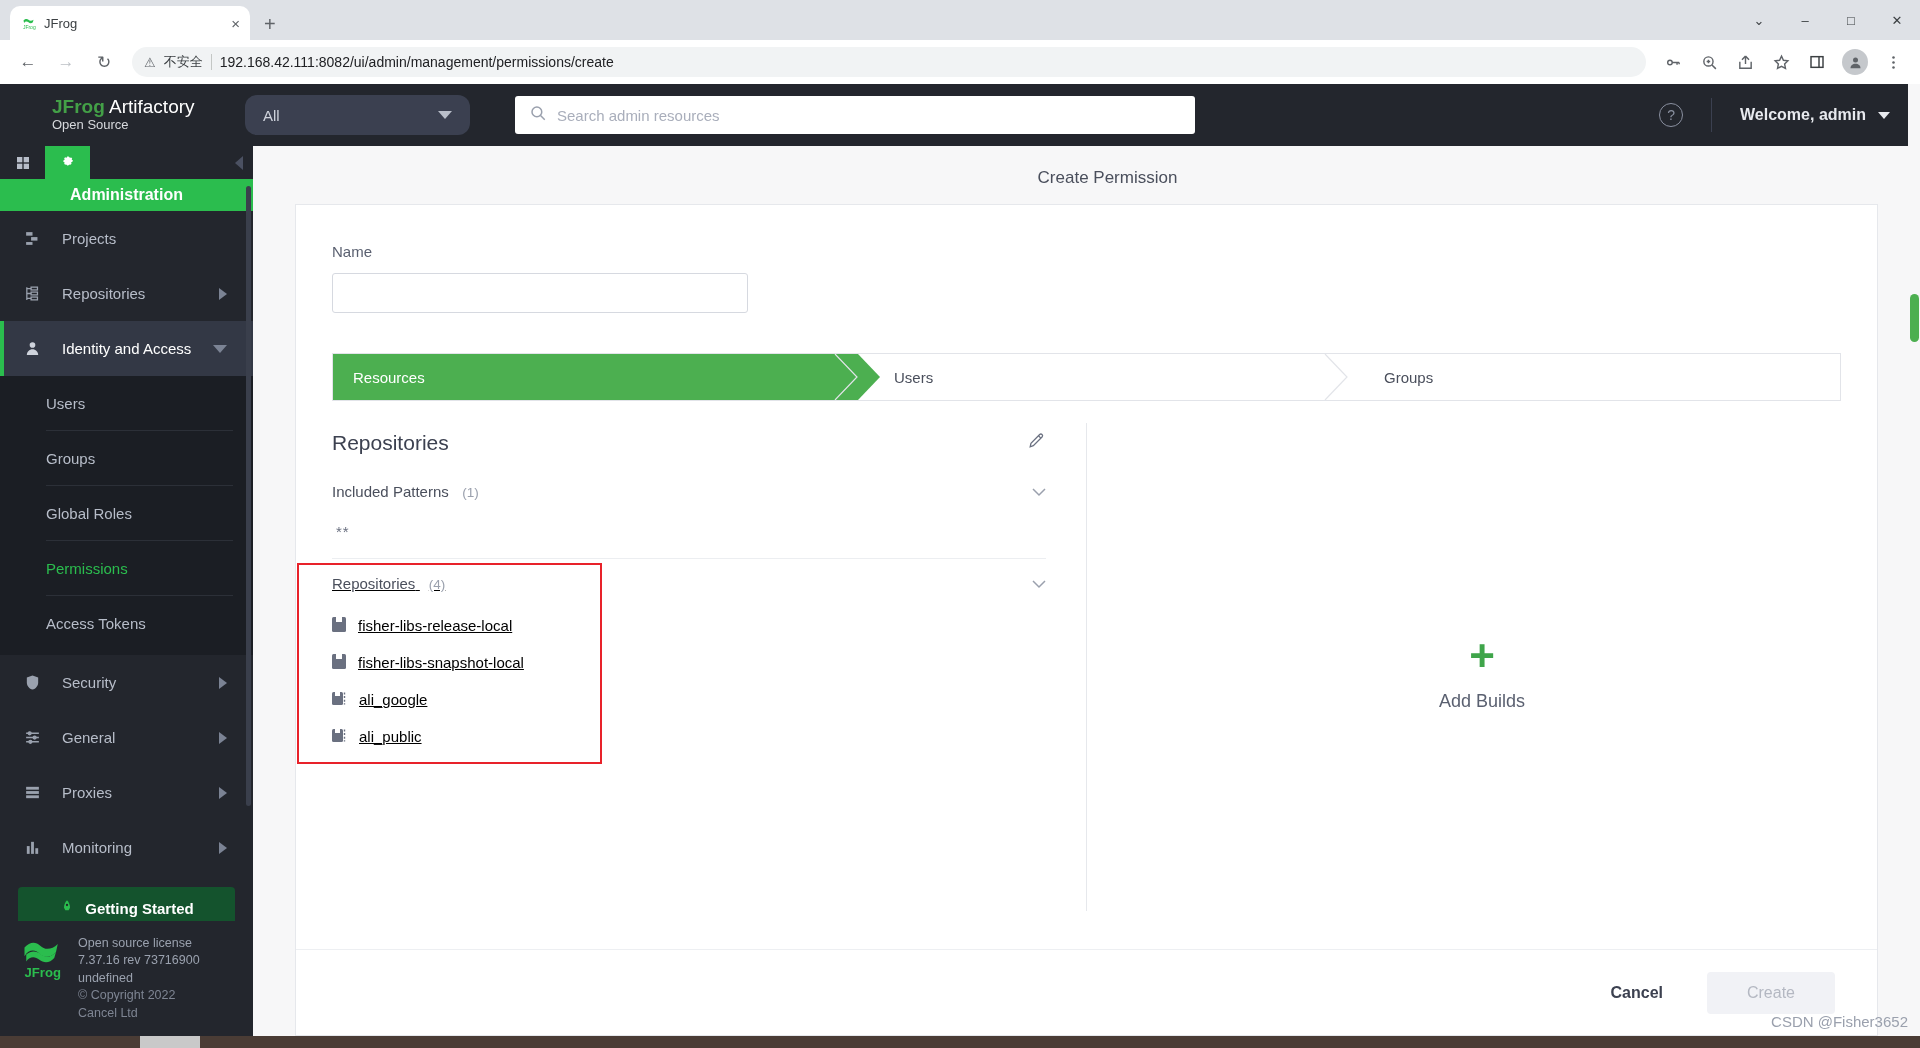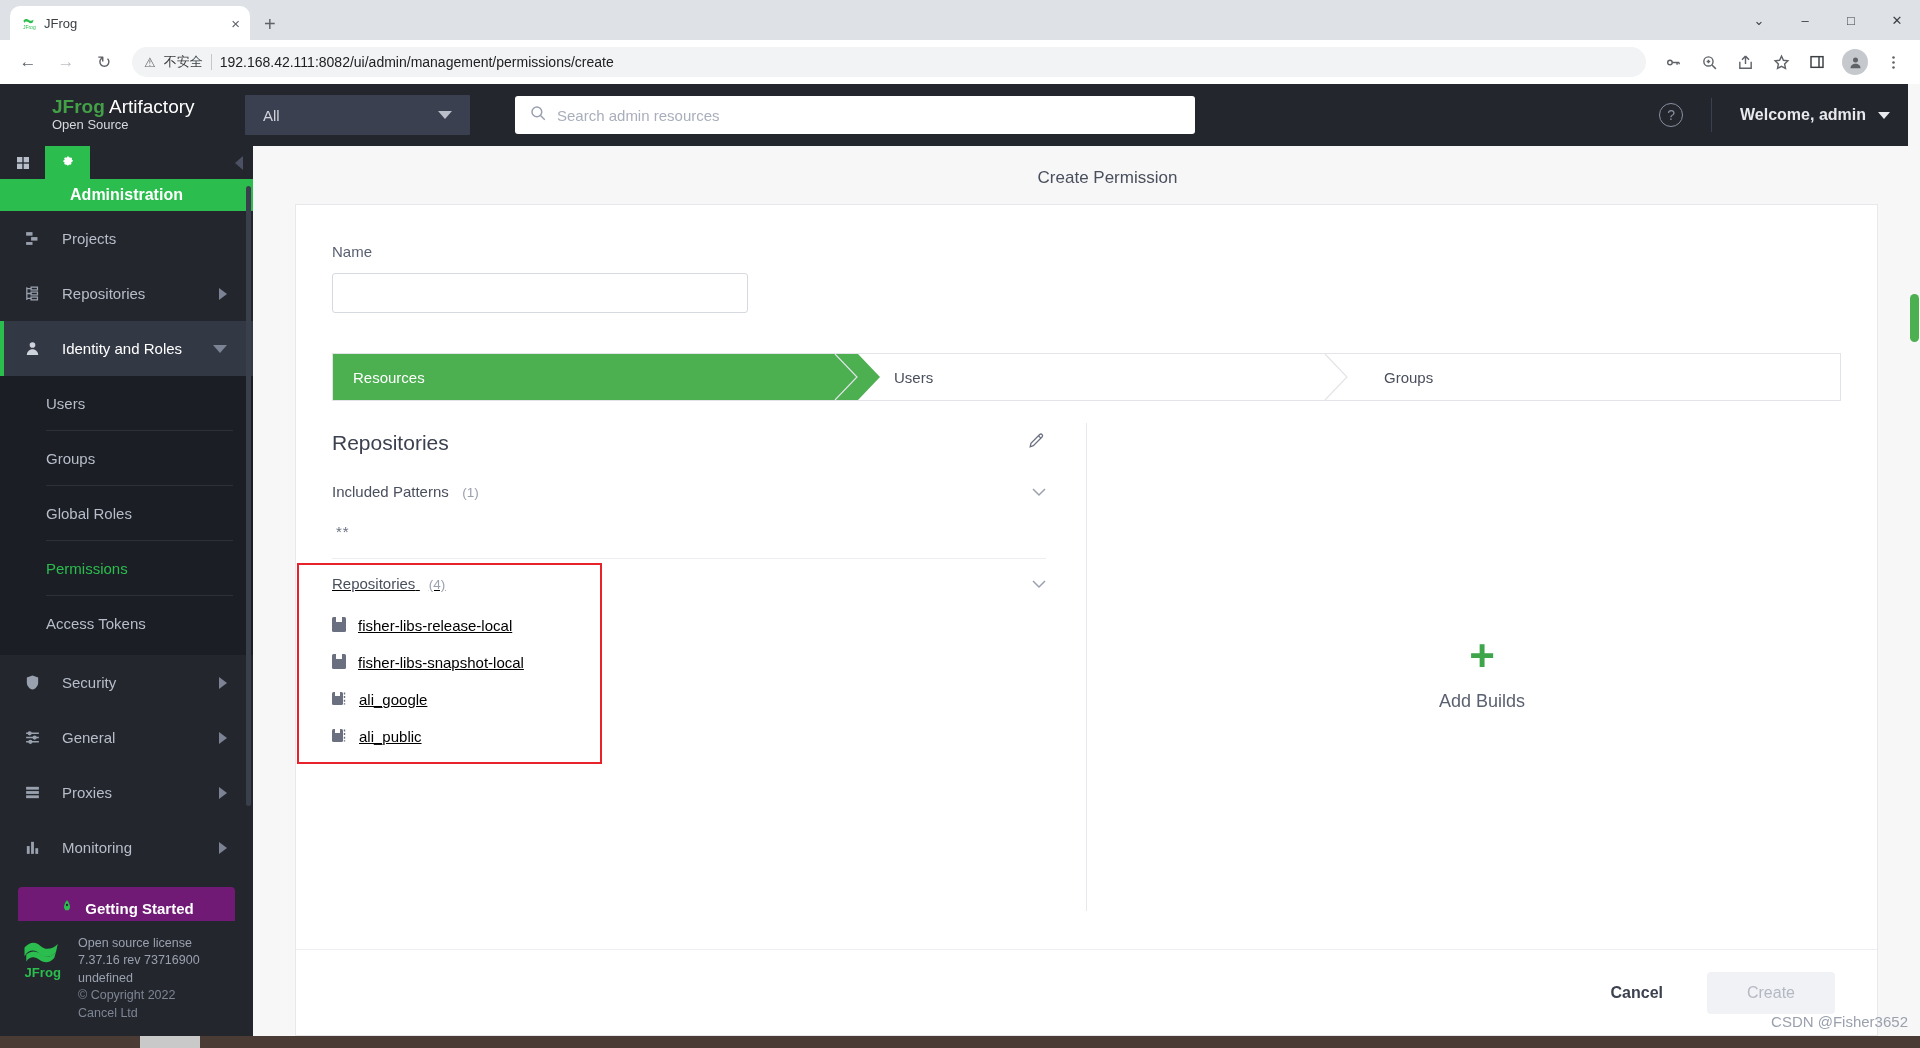--- a/index.html
+++ b/index.html
@@ -41,21 +41,21 @@
   .viewport { flex:1; position:relative; background:#f7f7f8; overflow:hidden; display:flex; flex-direction:column; }
 
   
   .jf-header { height:62px; background:#23262d; display:flex; align-items:center; flex:0 0 auto; position:relative; }
   .jf-logo { width:245px; padding-left:52px; }
   .jf-logo .l1 { font-size:19px; color:#ffffff; line-height:20px;}
   .jf-logo .l1 b { color:#43a047; font-weight:bold; }
   .jf-logo .l1 .af { color:#fff; font-weight:normal; }
   .jf-logo .l2 { font-size:13px; color:#d7d9dd; line-height:16px; }
   .scope-select {
-    width:225px; height:40px; background:#3b4050; border-radius:1px; display:flex; align-items:center;
+    width:225px; height:40px; background:#3b4050; border-radius:12px; display:flex; align-items:center;
     justify-content:space-between; padding:0 18px; cursor:pointer;
   }
   .scope-select span.lbl { font-size:15px; color:#cfd3dc; }
   .caret-down { width:0;height:0;border-left:7px solid transparent;border-right:7px solid transparent;border-top:8px solid #b9bec9; }
   .searchbox {
     width:680px; height:38px; background:#fff; border-radius:3px; display:flex; align-items:center;
     gap:10px; padding:0 14px; margin-left:45px; cursor:text;
   }
   .searchbox input {
     border:none; outline:none; font-size:15px; color:#4a4f5c; width:100%;
@@ -92,21 +92,21 @@
   .nav-ico { width:20px; display:flex; align-items:center; justify-content:center; }
   .nav-arrow { position:absolute; right:26px; width:0;height:0;border-top:6px solid transparent;border-bottom:6px solid transparent;border-left:8px solid #7b8394; }
   .nav-arrow.down { border:none; width:0;height:0;border-left:7px solid transparent;border-right:7px solid transparent;border-top:8px solid #7b8394; }
 
   .subnav { background:#1b1e24; padding:0 0 4px 0; }
   .subitem { height:55px; display:flex; align-items:center; padding-left:46px; font-size:15px; color:#b7bdc9; cursor:pointer; position:relative;}
   .subitem.current { color:#2bbd4e; }
   .subitem:not(:last-child)::after { content:""; position:absolute; left:46px; right:20px; bottom:0; height:1px; background:#2c3038; }
 
   .getting-started {
-    margin:12px 18px 0 18px; height:42px; background:#701a75; border-radius:4px;
+    margin:12px 18px 0 18px; height:42px; background:#14532d; border-radius:4px;
     display:flex; align-items:center; justify-content:center; gap:10px; color:#fff; font-size:15px; font-weight:bold; cursor:pointer;
   }
   .license { display:flex; gap:14px; padding:14px 10px 14px 20px; }
   .license-logo { width:44px; flex:0 0 44px; display:flex; align-items:flex-start; justify-content:center; }
   .license-text { font-size:12.5px; line-height:17.5px; color:#9aa1ae; }
   .license-text .dim { color:#7e8593; }
 
   
   .main { flex:1; position:relative; overflow:hidden; background:#f7f7f8; display:flex; flex-direction:column; }
   .page-title { font-size:17px; color:#4a4f5c; padding:22px 0 16px 42px;text-align:center; }
@@ -325,21 +325,21 @@
             <span class="nav-arrow"></span>
           </div>
 
           <div class="nav-item active">
             <span class="nav-ico">
               <svg width="17" height="17" viewBox="0 0 24 24" fill="#cfd3dc">
                   <circle cx="12" cy="7" r="4"></circle>
                   <path d="M4 21c0-4.4 3.6-8 8-8s8 3.6 8 8z"></path>
                 </svg>
             </span>
-            <span class="ntext">Identity and Roles</span>
+            <span class="ntext">Identity and Access</span>
             <span class="nav-arrow down"></span>
           </div>
 
           <div class="subnav">
             <div class="subitem">Users</div>
             <div class="subitem">Groups</div>
             <div class="subitem">Global Roles</div>
             <div class="subitem current">Permissions</div>
             <div class="subitem">Access Tokens</div>
           </div>

